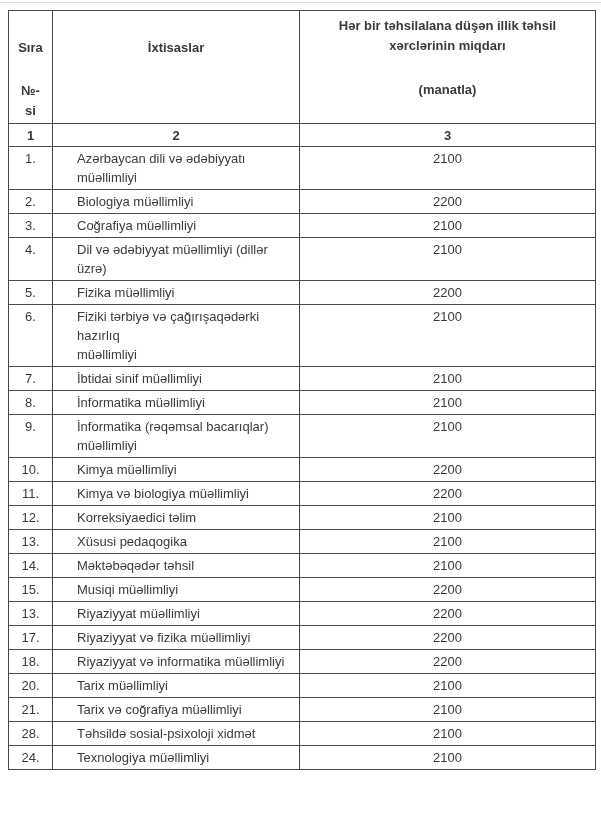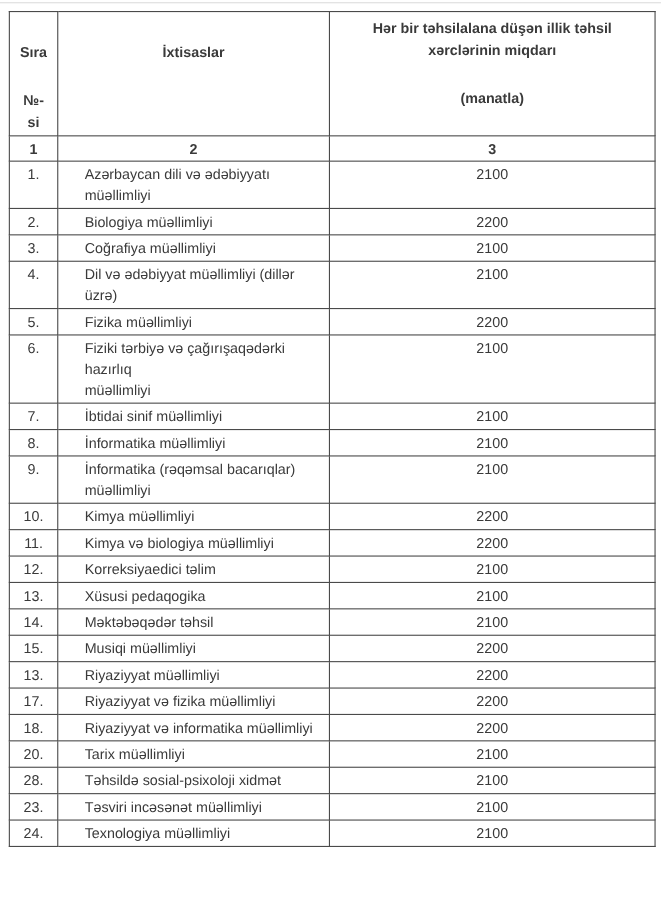--- a/index.html
+++ b/index.html
@@ -261,30 +261,30 @@
           <td class="cell-amt">2200</td>
         </tr>
         <tr>
           <td class="cell-no">20.</td>
           <td class="cell-spec">
             <div class="line">Tarix müəllimliyi</div>
           </td>
           <td class="cell-amt">2100</td>
         </tr>
         <tr>
+          <td class="cell-no">21.</td>
+          <td class="cell-spec">
+            <div class="line">Tarix və coğrafiya müəllimliyi</div>
+          </td>
+          <td class="cell-amt">2100</td>
+        </tr>
+        <tr>
           <td class="cell-no">28.</td>
           <td class="cell-spec">
             <div class="line">Təhsildə sosial-psixoloji xidmət</div>
-          </td>
-          <td class="cell-amt">2100</td>
-        </tr>
-        <tr>
-          <td class="cell-no">23.</td>
-          <td class="cell-spec">
-            <div class="line">Təsviri incəsənət müəllimliyi</div>
           </td>
           <td class="cell-amt">2100</td>
         </tr>
         <tr>
           <td class="cell-no">24.</td>
           <td class="cell-spec">
             <div class="line">Texnologiya müəllimliyi</div>
           </td>
           <td class="cell-amt">2100</td>
         </tr>

